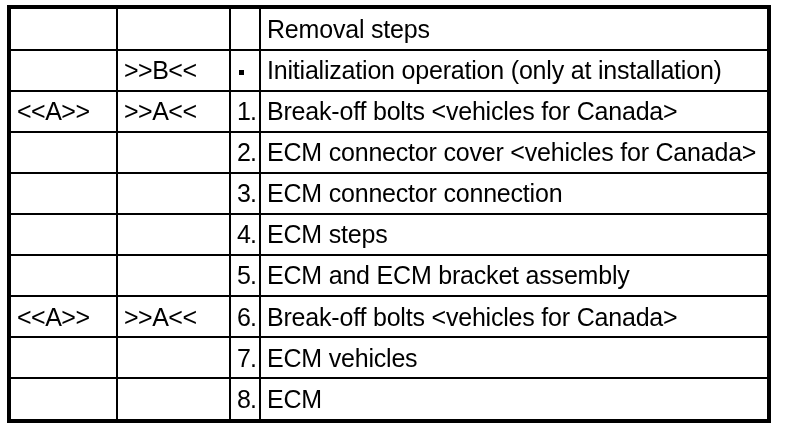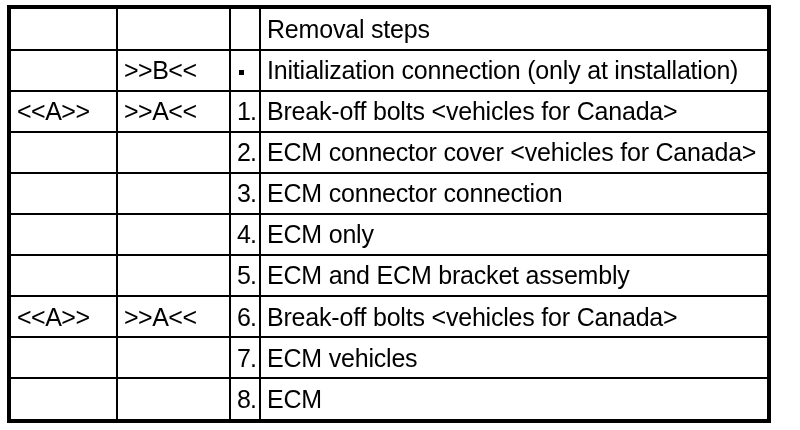--- a/index.html
+++ b/index.html
@@ -100,21 +100,21 @@
       <tr>
         <td class="cell-ref-a cell-empty"></td>
         <td class="cell-ref-b cell-empty"></td>
         <td class="cell-num cell-empty"></td>
         <td class="cell-text cell-header">Removal steps</td>
       </tr>
       <tr>
         <td class="cell-ref-a"></td>
         <td class="cell-ref-b">&gt;&gt;B&lt;&lt;</td>
         <td class="cell-num"><span class="dot-mark"></span></td>
-        <td class="cell-text">Initialization connection (only at installation)</td>
+        <td class="cell-text">Initialization operation (only at installation)</td>
       </tr>
       <tr>
         <td class="cell-ref-a">&lt;&lt;A&gt;&gt;</td>
         <td class="cell-ref-b">&gt;&gt;A&lt;&lt;</td>
         <td class="cell-num">1.</td>
         <td class="cell-text">Break-off bolts &lt;vehicles for Canada&gt;</td>
       </tr>
       <tr>
         <td class="cell-ref-a"></td>
         <td class="cell-ref-b"></td>
@@ -124,21 +124,21 @@
       <tr>
         <td class="cell-ref-a"></td>
         <td class="cell-ref-b"></td>
         <td class="cell-num">3.</td>
         <td class="cell-text">ECM connector connection</td>
       </tr>
       <tr>
         <td class="cell-ref-a"></td>
         <td class="cell-ref-b"></td>
         <td class="cell-num">4.</td>
-        <td class="cell-text">ECM only</td>
+        <td class="cell-text">ECM steps</td>
       </tr>
       <tr>
         <td class="cell-ref-a"></td>
         <td class="cell-ref-b"></td>
         <td class="cell-num">5.</td>
         <td class="cell-text">ECM and ECM bracket assembly</td>
       </tr>
       <tr>
         <td class="cell-ref-a">&lt;&lt;A&gt;&gt;</td>
         <td class="cell-ref-b">&gt;&gt;A&lt;&lt;</td>

